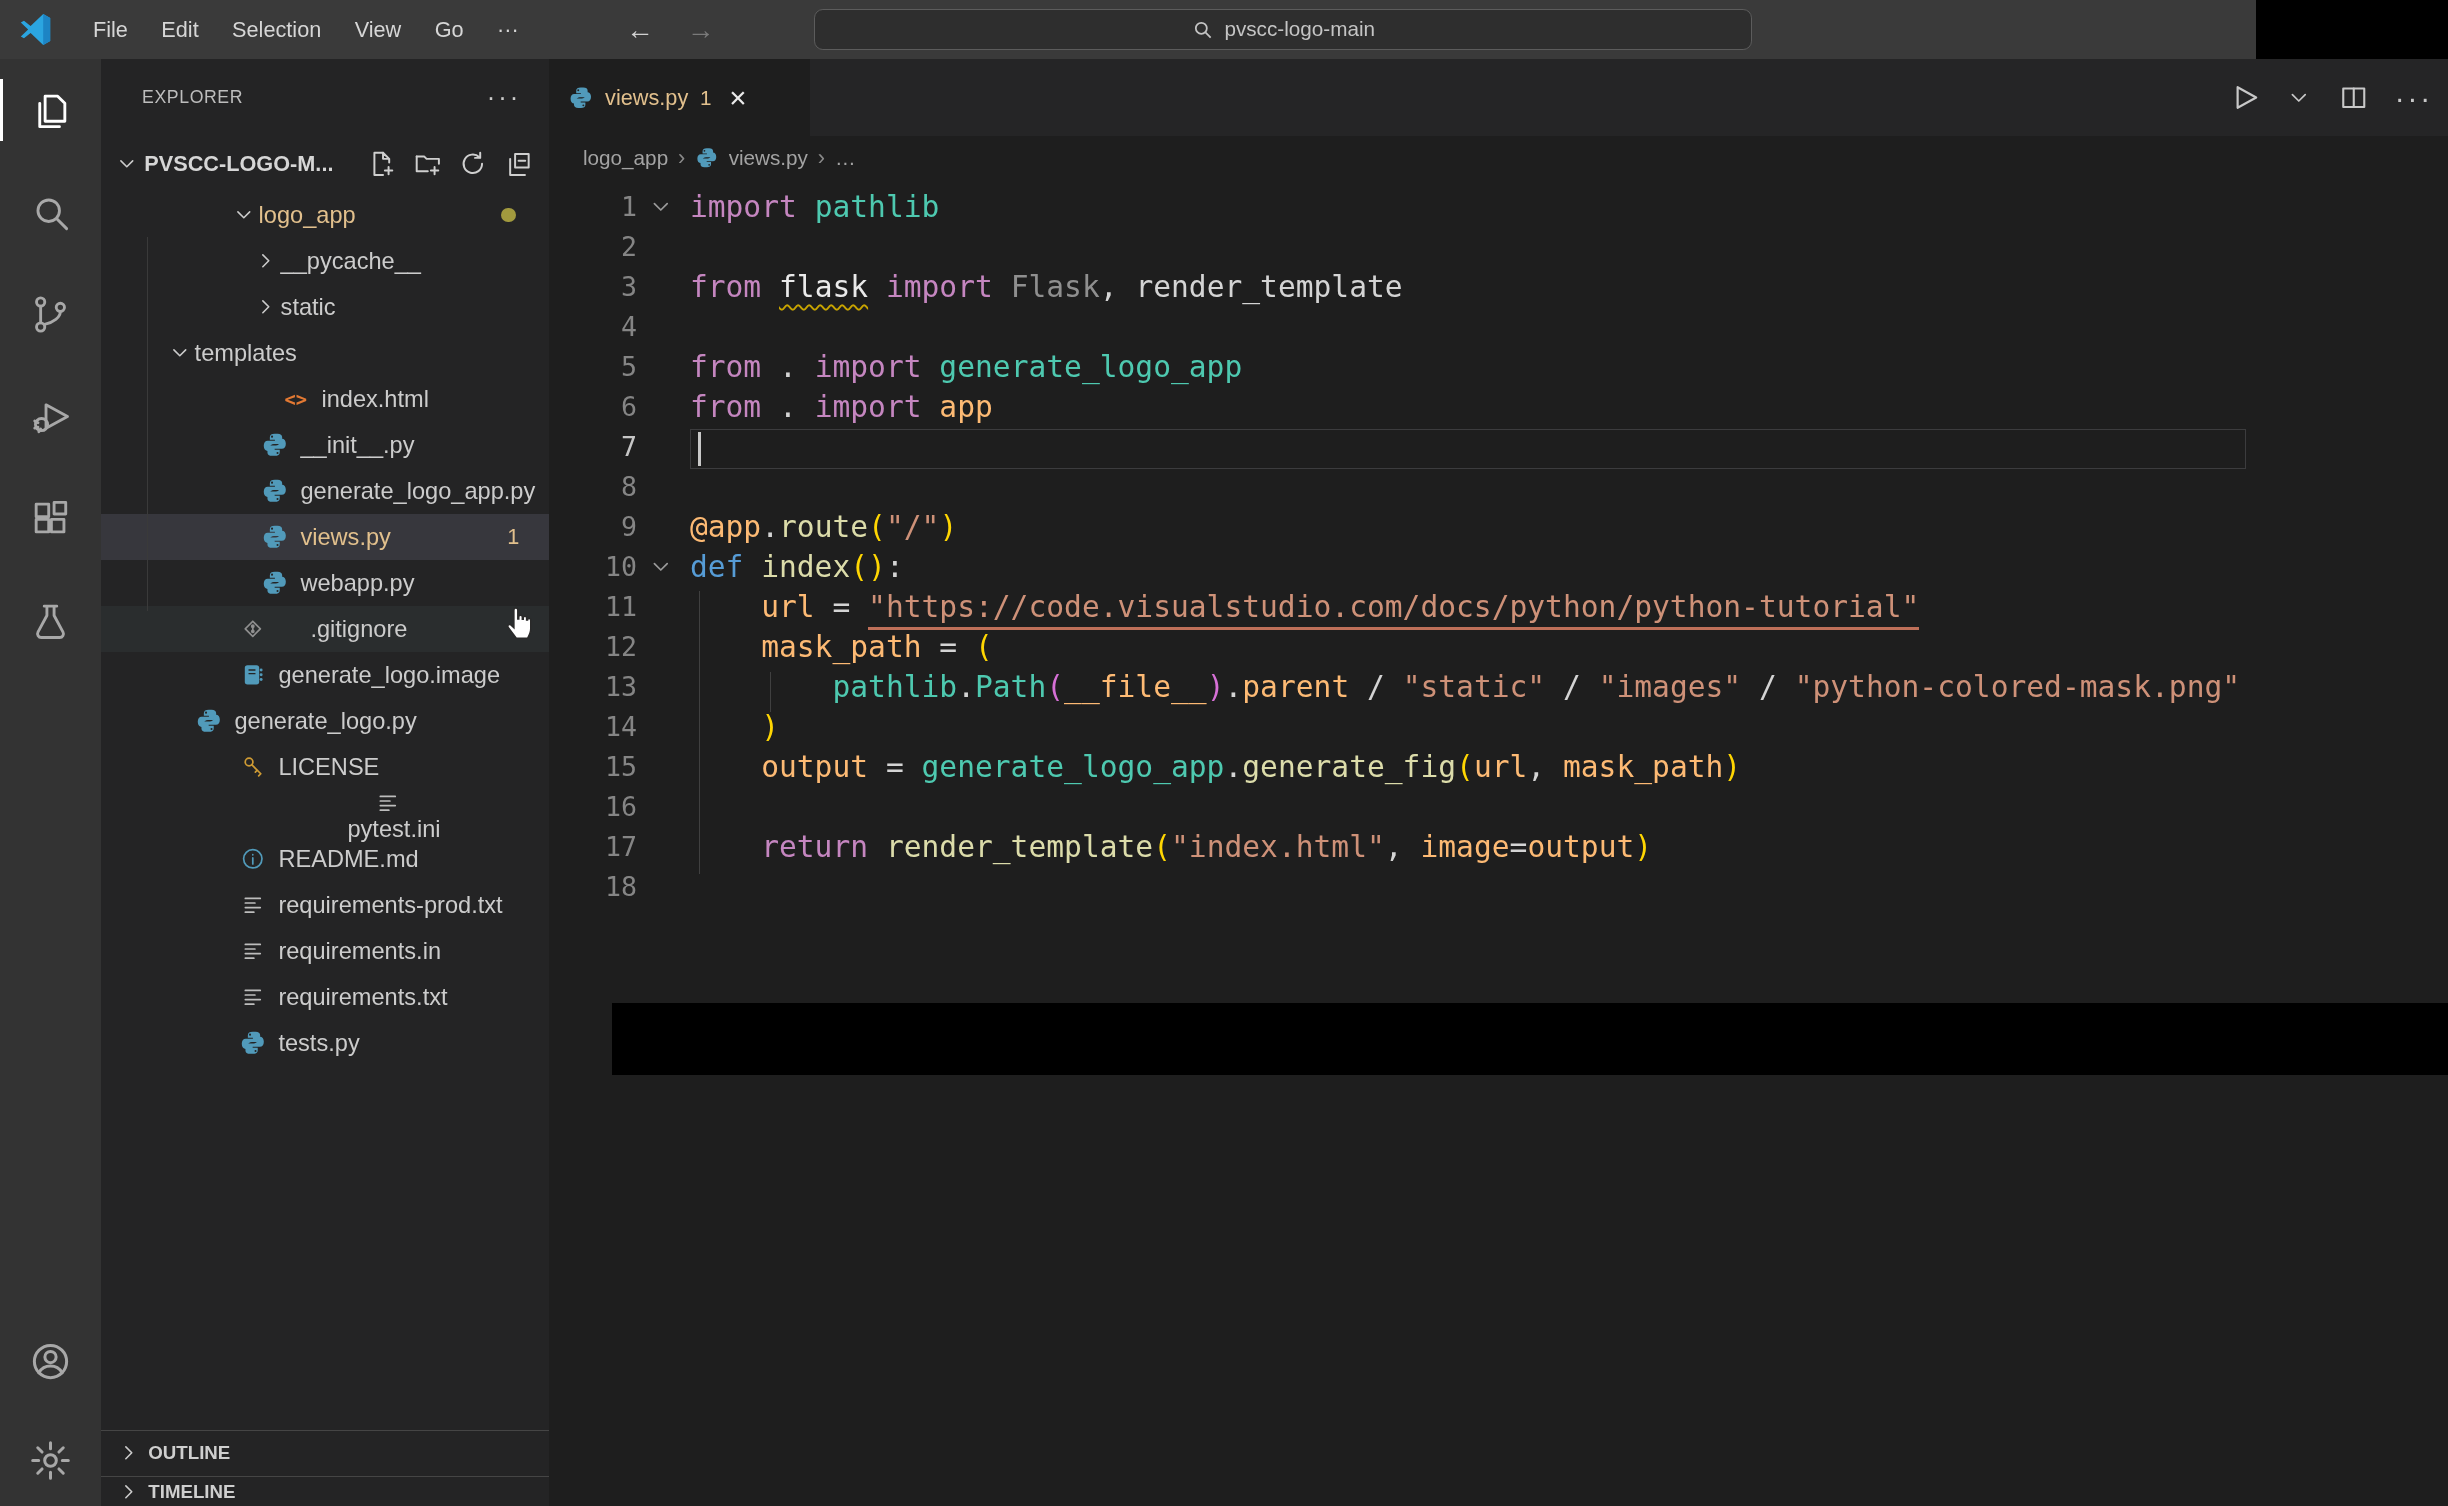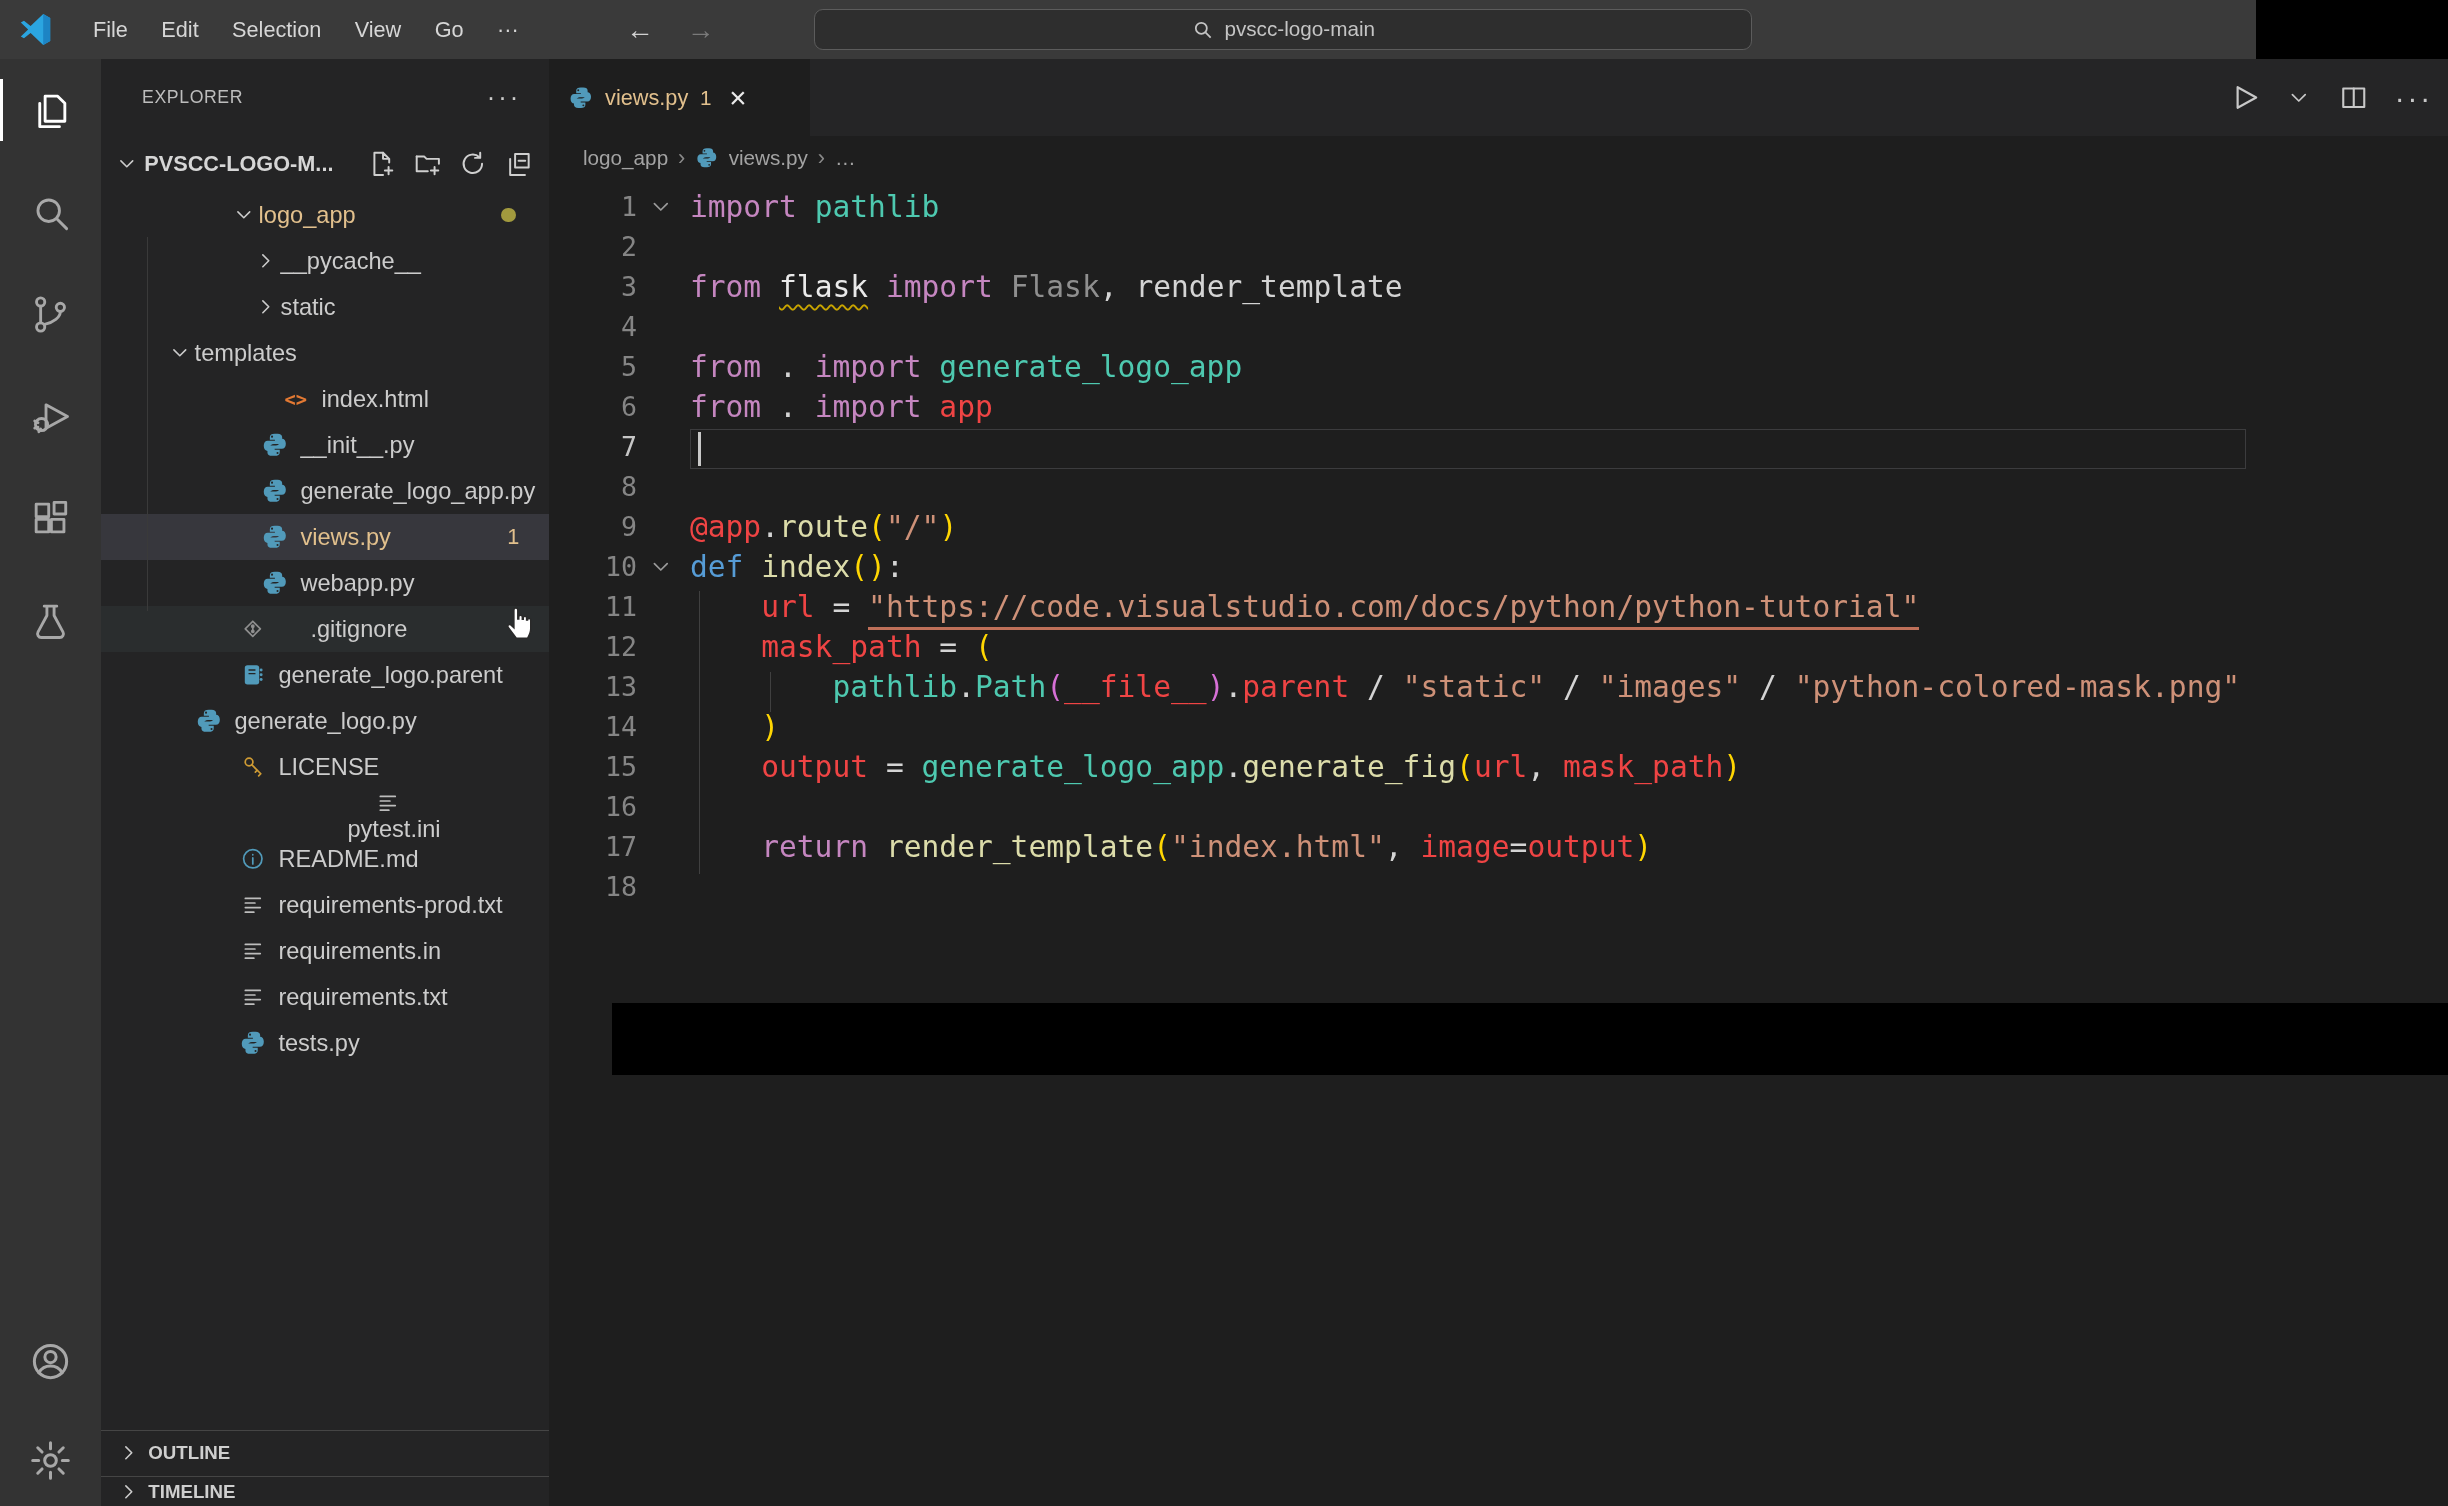--- a/index.html
+++ b/index.html
@@ -67,21 +67,21 @@
   .bc-sep { color:#8a8a8a; font-size:21.7px; }
 
   .code-area { position:absolute; left:550px; top:179px; width:1899px; height:1327px; background:#1e1e1e; padding-top:7.9px;
                font-family:"DejaVu Sans Mono", monospace; }
   .code-line { position:relative; height:40px; display:flex; align-items:center; }
   .ln { width:87px; text-align:right; font-size:26.6px; color:#858585; flex:none; }
   .ln.active { color:#c6c6c6; }
   .fold { width:47px; flex:none; display:flex; align-items:center; justify-content:center; color:#9a9a9a; }
   .ctext { white-space:pre; font-size:29.6px; padding-left:5.9px;text-align:center; }
 
-  .tk-kw{color:#C586C0} .tk-def{color:#569CD6} .tk-mod{color:#4EC9B0} .tk-var{color:#ef4444}
+  .tk-kw{color:#C586C0} .tk-def{color:#569CD6} .tk-mod{color:#4EC9B0} .tk-var{color:#fdba74}
   .tk-fn{color:#DCDCAA} .tk-str{color:#CE9178} .tk-pun{color:#D4D4D4} .tk-dim{color:#8f8f8f}
   .tk-b1{color:#FFD602} .tk-b2{color:#D670D6}
   .tk-wsq{color:#eaeaea; text-decoration:underline wavy #c8a400 2px; text-underline-offset:6.9px;}
   .tk-lnk{color:#CE9178; border-bottom:3.9px solid #bf7059; padding-bottom:3px;}
 
   .cursor-line-box { position:absolute; left:140px; top:250px; width:1556px; height:40px; border:1px solid #3c3c3e; }
   .caret { position:absolute; left:148px; top:253px; width:3px; height:34px; background:#c8c8c8; }
   .indent-guide { position:absolute; width:1px; background:#404040; }
   .redaction { position:absolute; left:62px; top:824px; width:1837px; height:72px; background:#000; }
 
@@ -342,21 +342,21 @@
         <div class="tree-row" style="padding-left: 138px;">
           <span class="ficon">
             <svg viewBox="0 0 24 24" width="25.6" height="25.6">
               <rect x="4.5" y="3" width="13.5" height="18" rx="2.5" fill="#519aba"></rect>
               <circle cx="19.8" cy="7.5" r="1.4" fill="#519aba"></circle>
               <circle cx="19.8" cy="12" r="1.4" fill="#519aba"></circle>
               <circle cx="19.8" cy="16.5" r="1.4" fill="#519aba"></circle>
               <path d="M8 7.5h6.5M8 11h6.5" stroke="#242425" stroke-width="1.2"></path>
             </svg>
           </span>
-          <span>generate_logo.parent</span>
+          <span>generate_logo.image</span>
         </div>
         <div class="tree-row" style="padding-left: 94px; align-items: center;">
           <span class="ficon">
             <svg viewBox="0 0 24 24" width="100%" height="100%">
               <path fill="#519aba" d="M11.9 2.4c-2.7 0-4.2 1-4.2 3v2.3h4.4v.8H5.8c-2 0-3.4 1.6-3.4 4.4s1.4 4.4 3.4 4.4h1.9v-2.7c0-1.9 1.6-3.2 3.5-3.2h4.3c1.6 0 2.9-1.3 2.9-2.9V5.4c0-1.9-1.4-3-4-3z"></path>
               <circle cx="9.6" cy="4.9" r="0.9" fill="#242425"></circle>
               <path fill="#519aba" d="M12.1 21.6c2.7 0 4.2-1 4.2-3v-2.3h-4.4v-.8h6.3c2 0 3.4-1.6 3.4-4.4s-1.4-4.4-3.4-4.4h-1.9v2.7c0 1.9-1.6 3.2-3.5 3.2H8.5c-1.6 0-2.9 1.3-2.9 2.9v3.1c0 1.9 1.4 3 4 3z"></path>
               <circle cx="14.4" cy="19.1" r="0.9" fill="#242425"></circle>
             </svg>
           </span>

